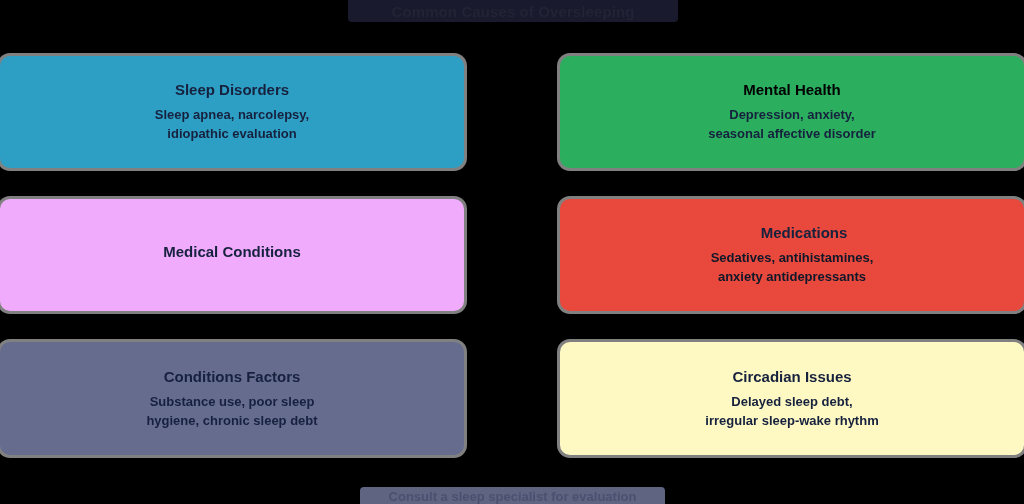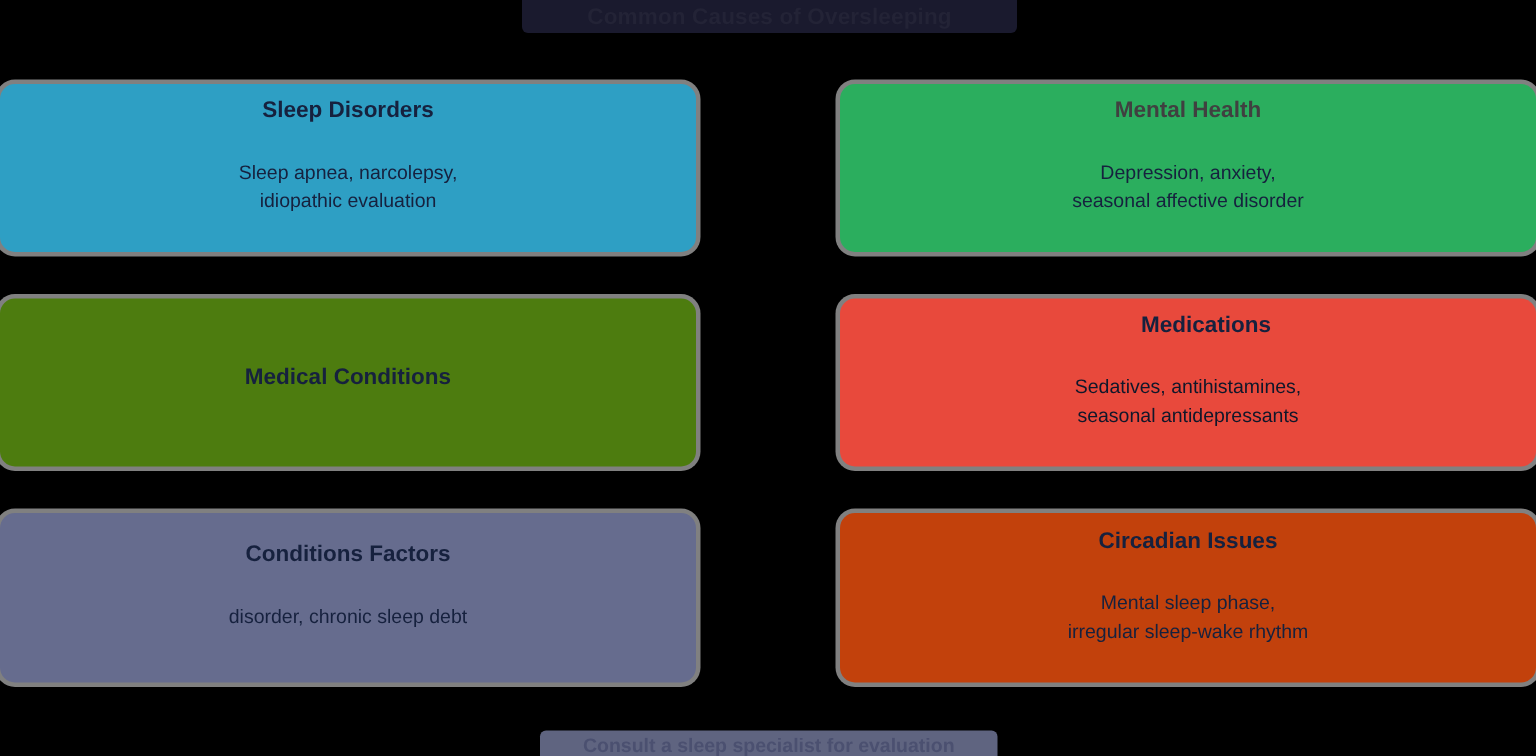--- a/index.html
+++ b/index.html
@@ -89,25 +89,25 @@
     font-size: 15px;
     font-weight: bold;
     color: #16213e;
     line-height: 18px;
     margin: 0 0 6px 0;
     text-align: center;
     white-space: nowrap;
   }
   .card-desc {
     font-size: 13px;
-    font-weight: normal;
+    font-weight: bold;
     color: #16213e;
     line-height: 19px;
     text-align: center;
-    margin: 16px;
+    margin: 0;
     padding: 0 14px;
   }
   .card-desc span { display: block; }
 </style>
 </head>
 <body style="background: rgb(0, 0, 0);">
 
 <div class="header-banner" style="background: rgb(26, 26, 46);">
   <div class="header-title" style="color: rgb(35, 35, 54);">Common Causes of Oversleeping</div>
 </div>
@@ -116,50 +116,51 @@
 
   <div class="card" style="background: rgb(46, 159, 196); box-shadow: rgb(128, 128, 128) 0px 0px 0px 3px;">
     <div class="card-title" style="color: rgb(22, 33, 62);">Sleep Disorders</div>
     <div class="card-desc" style="color: rgb(22, 33, 62);">
       <span>Sleep apnea, narcolepsy,</span>
       <span>idiopathic evaluation</span>
     </div>
   </div>
 
   <div class="card" style="background: rgb(43, 174, 94); box-shadow: rgb(128, 128, 128) 0px 0px 0px 3px;">
-    <div class="card-title" style="color: #404040;">Mental Health</div>
+    <div class="card-title" style="color: #000000;">Mental Health</div>
     <div class="card-desc" style="color: rgb(22, 33, 62); text-align: center;">
       <span>Depression, anxiety,</span>
       <span>seasonal affective disorder</span>
     </div>
   </div>
 
-  <div class="card" style="background: #4d7c0f; box-shadow: rgb(128, 128, 128) 0px 0px 0px 3px;">
+  <div class="card" style="background: #f0abfc; box-shadow: rgb(128, 128, 128) 0px 0px 0px 3px;">
     <div class="card-title" style="color: rgb(22, 33, 62);">Medical Conditions</div>
   </div>
 
   <div class="card" style="background: rgb(232, 73, 60); box-shadow: rgb(128, 128, 128) 0px 0px 0px 3px;">
     <div class="card-title" style="color: rgb(22, 33, 62); padding-left: 24px;">Medications</div>
     <div class="card-desc" style="color: #0f172a;">
       <span>Sedatives, antihistamines,</span>
-      <span>seasonal antidepressants</span>
+      <span>anxiety antidepressants</span>
     </div>
   </div>
 
   <div class="card" style="background: rgb(102, 108, 142); box-shadow: rgb(128, 128, 128) 0px 0px 0px 3px;">
     <div class="card-title" style="color: rgb(22, 33, 62);">Conditions Factors</div>
     <div class="card-desc" style="color: rgb(22, 33, 62);">
-      <span>disorder, chronic sleep debt</span>
+      <span>Substance use, poor sleep</span>
+      <span>hygiene, chronic sleep debt</span>
     </div>
   </div>
 
-  <div class="card" style="background: #c2410c; box-shadow: rgb(128, 128, 128) 0px 0px 0px 3px;">
+  <div class="card" style="background: #fef9c3; box-shadow: rgb(128, 128, 128) 0px 0px 0px 3px;">
     <div class="card-title" style="color: rgb(22, 33, 62);">Circadian Issues</div>
     <div class="card-desc" style="color: rgb(22, 33, 62);">
-      <span>Mental sleep phase,</span>
+      <span>Delayed sleep debt,</span>
       <span>irregular sleep-wake rhythm</span>
     </div>
   </div>
 
 </div>
 
 <div class="footer-banner" style="background: rgb(95, 100, 128);">
   <div class="footer-title" style="color: rgb(75, 80, 112);">Consult a sleep specialist for evaluation</div>
 </div>
 

